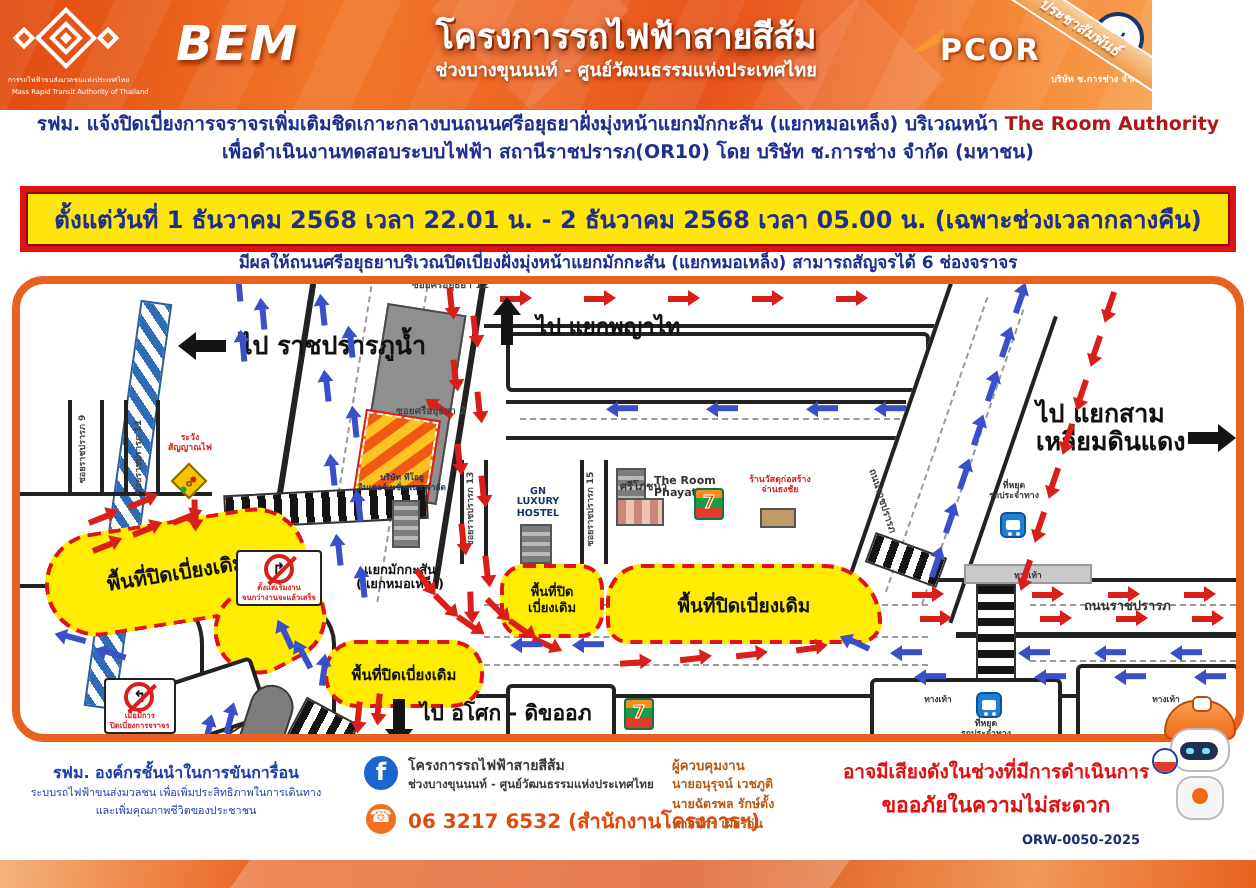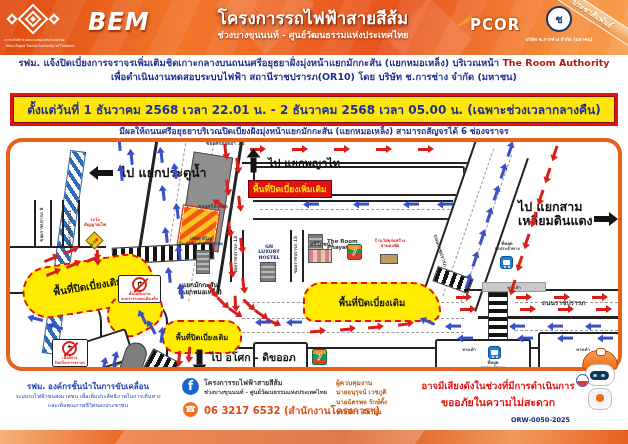--- a/index.html
+++ b/index.html
@@ -1,21 +1,21 @@
 <!DOCTYPE html>
 <html><head>
 <meta charset="utf-8">
 <style>
   *{margin:0;padding:0;box-sizing:border-box}
   body{font-family:"DejaVu Sans",sans-serif;background:#fff}
   #page{position:relative;width:628px;height:444px;overflow:hidden;background:#fff}
   .lbl{position:absolute;font-weight:700;color:#111;line-height:1.12;white-space:nowrap}
 
   
-  #header{position:absolute;left:0;top:0;width:628px;height:55px;overflow:hidden;
+  #header{position:absolute;left:0;top:0;width:576px;height:55px;overflow:hidden;
     background:linear-gradient(100deg,#e04a10,#f2762a 30%,#e8541d 62%,#f58a3a 88%,#f7a050)}
   #header:before{content:"";position:absolute;inset:0;
     background:repeating-linear-gradient(115deg,rgba(255,255,255,.07) 0 26px,rgba(255,255,255,0) 26px 52px)}
   .hdeco{position:absolute;background:rgba(255,255,255,.10);transform:rotate(45deg)}
   .mrta-d{position:absolute;border:2px solid #fff;transform:rotate(45deg)}
   #bem-text{position:absolute;left:88px;top:8px;font-size:24px;font-weight:900;font-style:italic;
     color:#fff;letter-spacing:1px;text-shadow:1px 2px 2px #9a3005}
   #title{position:absolute;left:178px;top:4px;width:270px;text-align:center;font-size:17px;font-weight:900;
     color:#fff;text-shadow:1px 1px 0 #8a2800,0 2px 4px #7a2000}
   #subtitle{position:absolute;left:168px;top:28px;width:290px;text-align:center;font-size:9px;font-weight:700;color:#fff;
@@ -199,20 +199,23 @@
     <div class="zebra-h" style="left:136px;top:212px;width:30px;height:24px;transform:rotate(28deg)"></div>
     <div class="zebra-h" style="left:424px;top:130px;width:38px;height:16px;transform:rotate(20deg)"></div>
 
     <div class="zone" style="left:12px;top:118px;width:132px;height:52px;border-radius:26px;transform:rotate(-9deg);font-size:10px">
       <span>พื้นที่ปิดเบี่ยงเดิม</span>
     </div>
     <div class="zone" style="left:96px;top:148px;width:58px;height:44px;border-radius:22px;transform:rotate(-28deg)"></div>
     <div class="zone" style="left:152px;top:178px;width:80px;height:34px;border-radius:16px;font-size:7.5px">
       <span>พื้นที่ปิดเบี่ยงเดิม</span>
     </div>
+    <div class="zone" style="left:240px;top:140px;width:52px;height:37px;border-radius:12px;font-size:6.5px;line-height:1.2">
+      <span><span>พื้นที่ปิด</span><br><span>เบี่ยงเดิม</span></span>
+    </div>
     <div class="zone" style="left:293px;top:140px;width:138px;height:40px;border-radius:20px 32px 12px 12px;font-size:9.5px">
       <span>พื้นที่ปิดเบี่ยงเดิม</span>
     </div>
 
     <div class="bldg" style="left:298px;top:92px;width:15px;height:25px"></div>
     <div class="lbl" style="left:317px;top:96px;font-size:5.5px;color:#333">
       <span>The Room</span><br><span>Phayathai</span></div>
 
     <div class="lbl" style="left:168px;top:95px;font-size:4.2px;color:#1a3468;text-align:center;width:46px;white-space:normal">
       <span>บริษัท ทีโอยู</span><br><span>อินเตอร์เนชั่นแนล จำกัด</span></div>
@@ -267,35 +270,34 @@
         <span>เมื่อมีการ</span><br><span>ปิดเบี่ยงการจราจร</span></span>
     </div>
     <div class="diamond" style="left:78px;top:92px">
       <span class="dot" style="background:#e02020;left:5px;top:1.5px;transform:rotate(-45deg)"></span>
       <span class="dot" style="background:#f5c400;left:5px;top:5px;border:.5px solid #8a6a00;transform:rotate(-45deg)"></span>
       <span class="dot" style="background:#18a048;left:5px;top:8.5px;transform:rotate(-45deg)"></span>
     </div>
     <div class="lbl" style="left:64px;top:76px;font-size:4.4px;color:#d81f1a;text-align:center;width:42px">
       <span>ระวัง</span><br><span>สัญญาณไฟ</span></div>
 
-    <div class="newclose" style="left:238px;top:38px">พื้นที่ปิดเบี่ยงเพิ่มเติม</div>
     <span class="arr red" style="left:206px;top:62px;transform:rotate(215deg)"></span>
 
     <div class="lbl" style="left:196px;top:-1px;font-size:5px;color:#444">ซอยศรีอยุธยา 12</div>
     <div class="lbl" style="left:188px;top:62px;font-size:5px;color:#444">ซอยศรีอยุธยา 2</div>
     <div class="lbl" style="left:4px;top:80px;width:56px;font-size:4.5px;color:#444;text-align:center;transform:rotate(-90deg)">ซอยราชปรารภ 9</div>
     <div class="lbl" style="left:32px;top:84px;width:56px;font-size:4.5px;color:#444;text-align:center;transform:rotate(-90deg)">ซอยราชปรารภ 11</div>
     <div class="lbl" style="left:198px;top:110px;width:56px;font-size:4.5px;color:#444;text-align:center;transform:rotate(-90deg)">ซอยราชปรารภ 13</div>
     <div class="lbl" style="left:258px;top:110px;width:56px;font-size:4.5px;color:#444;text-align:center;transform:rotate(-90deg)">ซอยราชปรารภ 15</div>
     <div class="lbl" style="left:402px;top:106px;width:56px;font-size:5px;color:#444;text-align:center;transform:rotate(72deg)">ถนนราชปรารภ</div>
     <div class="lbl" style="left:532px;top:158px;font-size:6.5px;color:#333">ถนนราชปรารภ</div>
     <div class="lbl" style="left:150px;top:140px;width:80px;font-size:6.5px;text-align:center">
       <span>แยกมักกะสัน</span><br><span>(แยกหมอเหล็ง)</span></div>
 
-    <div class="lbl" style="left:110px;top:24px;font-size:12.5px">ไป แยกประตูน้ำ</div>
+    <div class="lbl" style="left:110px;top:24px;font-size:12.5px">ไป ราชปรารภูน้ำ</div>
     <div class="lbl" style="left:258px;top:16px;font-size:11px">ไป แยกพญาไท</div>
     <div class="lbl" style="left:508px;top:58px;font-size:12.5px;text-align:left">
       <span>ไป แยกสาม</span><br><span>เหลี่ยมดินแดง</span></div>
     <div class="lbl" style="left:200px;top:210px;font-size:10.5px">ไป อโศก - ดิขออภ</div>
   <span class="arr blue" style="left: 146px; top: 14px; transform: rotate(-96deg);"></span>
       <span class="arr blue" style="left: 160px; top: 30px; transform: rotate(-96deg);"></span>
       <span class="arr blue" style="left: 148px; top: 52px; transform: rotate(-96deg);"></span>
       <span class="arr blue" style="left: 162px; top: 70px; transform: rotate(-96deg);"></span>
       <span class="arr blue" style="left: 151px; top: 94px; transform: rotate(-96deg);"></span>
       <span class="arr blue" style="left: 164px; top: 112px; transform: rotate(-96deg);"></span>
@@ -381,21 +383,21 @@
       <span class="arr blue" style="left: 137px; top: 186px; transform: rotate(-118deg);"></span>
       <span class="arr blue" style="left: 22px; top: 176px; transform: rotate(195deg);"></span>
       <span class="arr blue" style="left: 42px; top: 184px; transform: rotate(198deg);"></span>
       <span class="barr" style="left: 88px; top: 28px; transform: rotate(180deg);"></span>
       <span class="barr" style="left: 236px; top: 20px; transform: rotate(-90deg);"></span>
       <span class="barr" style="left: 584px; top: 74px; transform: rotate(0deg);"></span>
       <span class="barr" style="left: 182px; top: 212px; transform: rotate(90deg);"></span>
     </div>
 
   <div id="footer">
-    <div class="f-blue" style="left:6px;top:8px;width:164px;font-size:8px;font-weight:900">รฟม. องค์กรชั้นนำในการขับเคลื่อน</div>
+    <div class="f-blue" style="left:6px;top:8px;width:164px;font-size:8px;font-weight:900">รฟม. องค์กรชั้นนำในการขันการื่อน</div>
     <div class="f-blue" style="left:6px;top:20px;width:164px;font-size:5.4px">ระบบรถไฟฟ้าขนส่งมวลชน เพื่อเพิ่มประสิทธิภาพในการเดินทาง</div>
     <div class="f-blue" style="left:6px;top:29px;width:164px;font-size:5.4px">และเพิ่มคุณภาพชีวิตของประชาชน</div>
 
     <div id="fb-icon" style="left:182px;top:6px">f</div>
     <div class="lbl" style="left:204px;top:378px;position:fixed"></div>
     <div style="position:absolute;left:204px;top:5px;font-size:7px;font-weight:900;color:#3a3a3a">โครงการรถไฟฟ้าสายสีส้ม</div>
     <div style="position:absolute;left:204px;top:15px;font-size:5.8px;font-weight:700;color:#3a3a3a">ช่วงบางขุนนนท์ - ศูนย์วัฒนธรรมแห่งประเทศไทย</div>
     <div id="ph-icon" style="left:183px;top:30px">☎</div>
     <div style="position:absolute;left:204px;top:31px;font-size:10px;font-weight:700;color:#e04a10">06 3217 6532 (สำนักงานโครงการฯ)</div>
 

